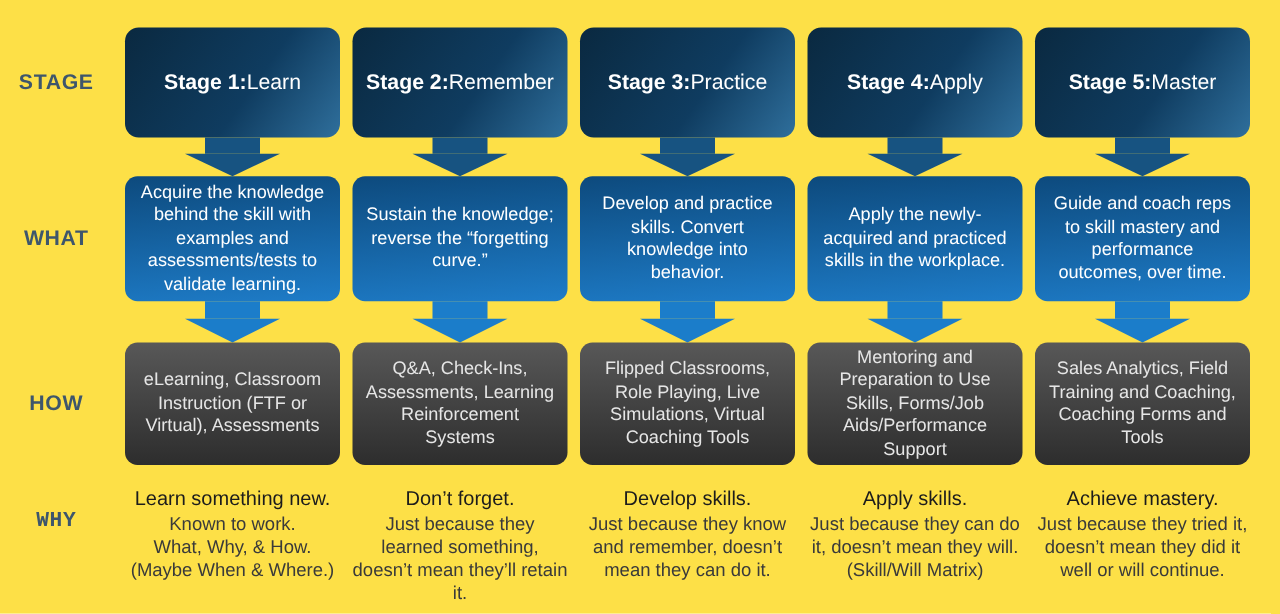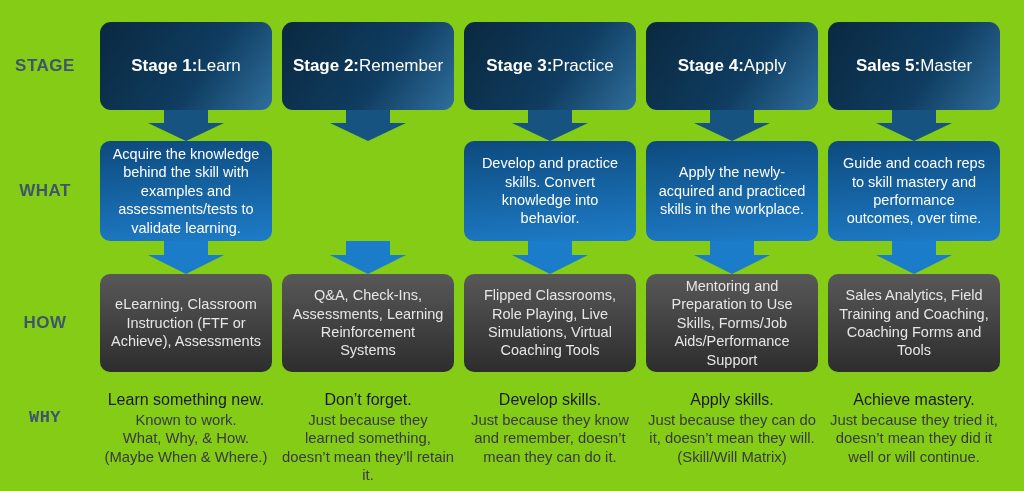--- a/index.html
+++ b/index.html
@@ -1,18 +1,18 @@
 <!DOCTYPE html>
 <html style="--label: #3e566c; --stage-box-top: #0a2940; --stage-box-bottom: #2f6f9c; --what-box-top: #0d4a7d; --what-box-bottom: #1e7cc8; --how-box-top: #585858; --how-box-bottom: #2d2d2d; --arrow-dark: #175381; --arrow-blue: #1b7dca; --why-headline: #1c1c1c; --why-body: #3a3a3a;"><head>
 <meta charset="utf-8">
 <style>
   html,body{margin:0;padding:0;background:#ffffff;}
   body{font-family:"Liberation Sans","DejaVu Sans",sans-serif;}
   .canvas{
-    position:relative;width:1024px;height:491px;background:#84cc16;overflow:hidden;
+    position:relative;width:1024px;height:491px;background:#fde047;overflow:hidden;
   }
   .diagram{
     display:grid;
     grid-template-columns:90px repeat(5,172px);
     grid-template-rows:88px 31px 100px 33px 98px 14px auto;
     column-gap:10px;
     padding-top:22px;
     width:1014px;
   }
   .r1{grid-row:1}.r2{grid-row:2}.r3{grid-row:3}.r4{grid-row:4}.r5{grid-row:5}.r7{grid-row:7}
@@ -81,38 +81,39 @@
           <div class="head"></div>
         </div>
     </div>
     <div class="box what r3 c2">Acquire the knowledge behind the skill with examples and assessments/tests to validate learning.</div>
     <div class="arrow-cell r4 c2">
       <div class="arrow blue">
           <div class="stem"></div>
           <div class="head"></div>
         </div>
     </div>
-    <div class="box how r5 c2">eLearning, Classroom Instruction (FTF or Achieve), Assessments</div>
+    <div class="box how r5 c2">eLearning, Classroom Instruction (FTF or Virtual), Assessments</div>
     <div class="why r7 c2">
       <div class="why-head">Learn something new.</div>
       <div class="why-body">Known to work.
 What, Why, &amp; How.
 (Maybe When &amp; Where.)</div>
     </div>
 
     <div class="stage-box r1 c3">
       <div class="stage-title">Stage 2:</div>
       <div class="stage-name">Remember</div>
     </div>
     <div class="arrow-cell r2 c3">
       <div class="arrow dark">
           <div class="stem"></div>
           <div class="head"></div>
         </div>
     </div>
+    <div class="box what r3 c3">Sustain the knowledge; reverse the “forgetting curve.”</div>
     <div class="arrow-cell r4 c3">
       <div class="arrow blue">
           <div class="stem"></div>
           <div class="head"></div>
         </div>
     </div>
     <div class="box how r5 c3">Q&amp;A, Check-Ins, Assessments, Learning Reinforcement Systems</div>
     <div class="why r7 c3">
       <div class="why-head">Don’t forget.</div>
       <div class="why-body">Just because they learned something, doesn’t mean they’ll retain it.</div>
@@ -158,21 +159,21 @@
           <div class="head"></div>
         </div>
     </div>
     <div class="box how r5 c5">Mentoring and Preparation to Use Skills, Forms/Job Aids/Performance Support</div>
     <div class="why r7 c5">
       <div class="why-head">Apply skills.</div>
       <div class="why-body">Just because they can do it, doesn’t mean they will. (Skill/Will Matrix)</div>
     </div>
 
     <div class="stage-box r1 c6">
-      <div class="stage-title">Sales 5:</div>
+      <div class="stage-title">Stage 5:</div>
       <div class="stage-name">Master</div>
     </div>
     <div class="arrow-cell r2 c6">
       <div class="arrow dark">
           <div class="stem"></div>
           <div class="head"></div>
         </div>
     </div>
     <div class="box what r3 c6">Guide and coach reps to skill mastery and performance outcomes, over time.</div>
     <div class="arrow-cell r4 c6">

